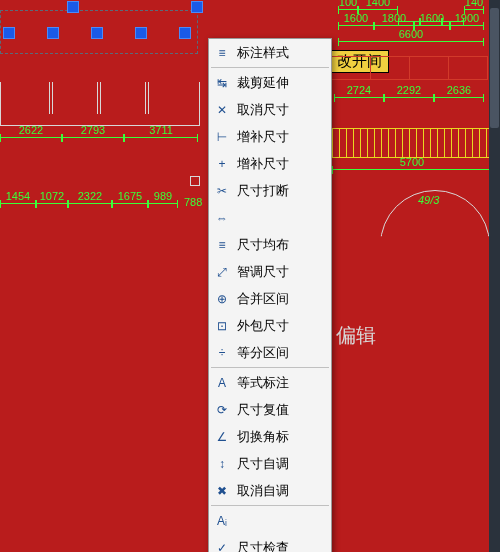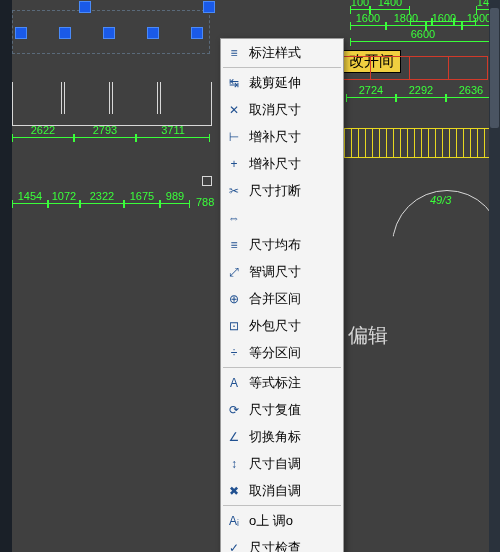--- a/index.html
+++ b/index.html
@@ -9,22 +9,21 @@
     background: #1a2028;
     font-family: "Microsoft YaHei", SimSun, sans-serif;
     font-size: 13px;
     color: #c0c0c0;
     position: relative;
     overflow: hidden;
   }
   .canvas {
     position: absolute;
     inset: 0;
-    background: #404040;
-    margin-left: 12px;
+    background: #b91c1c;
   }
   
   .sel-box {
     position: absolute;
     top: 10px; left: 0px;
     width: 198px; height: 44px;
     border: 1px dashed #5a6a7a;
   }
   .grip {
     position: absolute;
@@ -237,20 +236,23 @@
     <div class="tooth" style="left:96px"></div>
     <div class="tooth" style="left:144px"></div>
   </div>
   <div class="dimrow" style="top:132px;left:0">
     <div class="seg" style="width:62px"><span>2622</span></div>
     <div class="seg" style="width:62px"><span>2793</span></div>
     <div class="seg" style="width:74px"><span>3711</span></div>
   </div>
 
   <div class="hatch"></div>
+  <div class="dimrow" style="top:164px;left:332px">
+    <div class="seg" style="width:160px"><span>5700</span></div>
+  </div>
 
   <div class="dimrow" style="top:198px;left:0">
     <div class="seg" style="width:36px"><span>1454</span></div>
     <div class="seg" style="width:32px"><span>1072</span></div>
     <div class="seg" style="width:44px"><span>2322</span></div>
     <div class="seg" style="width:36px"><span>1675</span></div>
     <div class="seg" style="width:30px"><span>989</span></div>
   </div>
 
   <div class="sq"></div>
@@ -327,21 +329,20 @@
         <span class="menu-icon">↕</span>
         <span class="menu-label">尺寸自调</span>
       </div>
       <div class="menu-row">
         <span class="menu-icon">✖</span>
         <span class="menu-label">取消自调</span>
       </div>
       <div class="menu-sep"></div>
       <div class="menu-row">
         <span class="menu-icon">Aᵢ</span>
-        <span class="menu-label">o上 调o</span>
       </div>
       <div class="menu-row">
         <span class="menu-icon">✓</span>
         <span class="menu-label">尺寸检查</span>
       </div>
     </div>
 
   <div class="vscroll">
     <div class="thumb"></div>
   </div>

